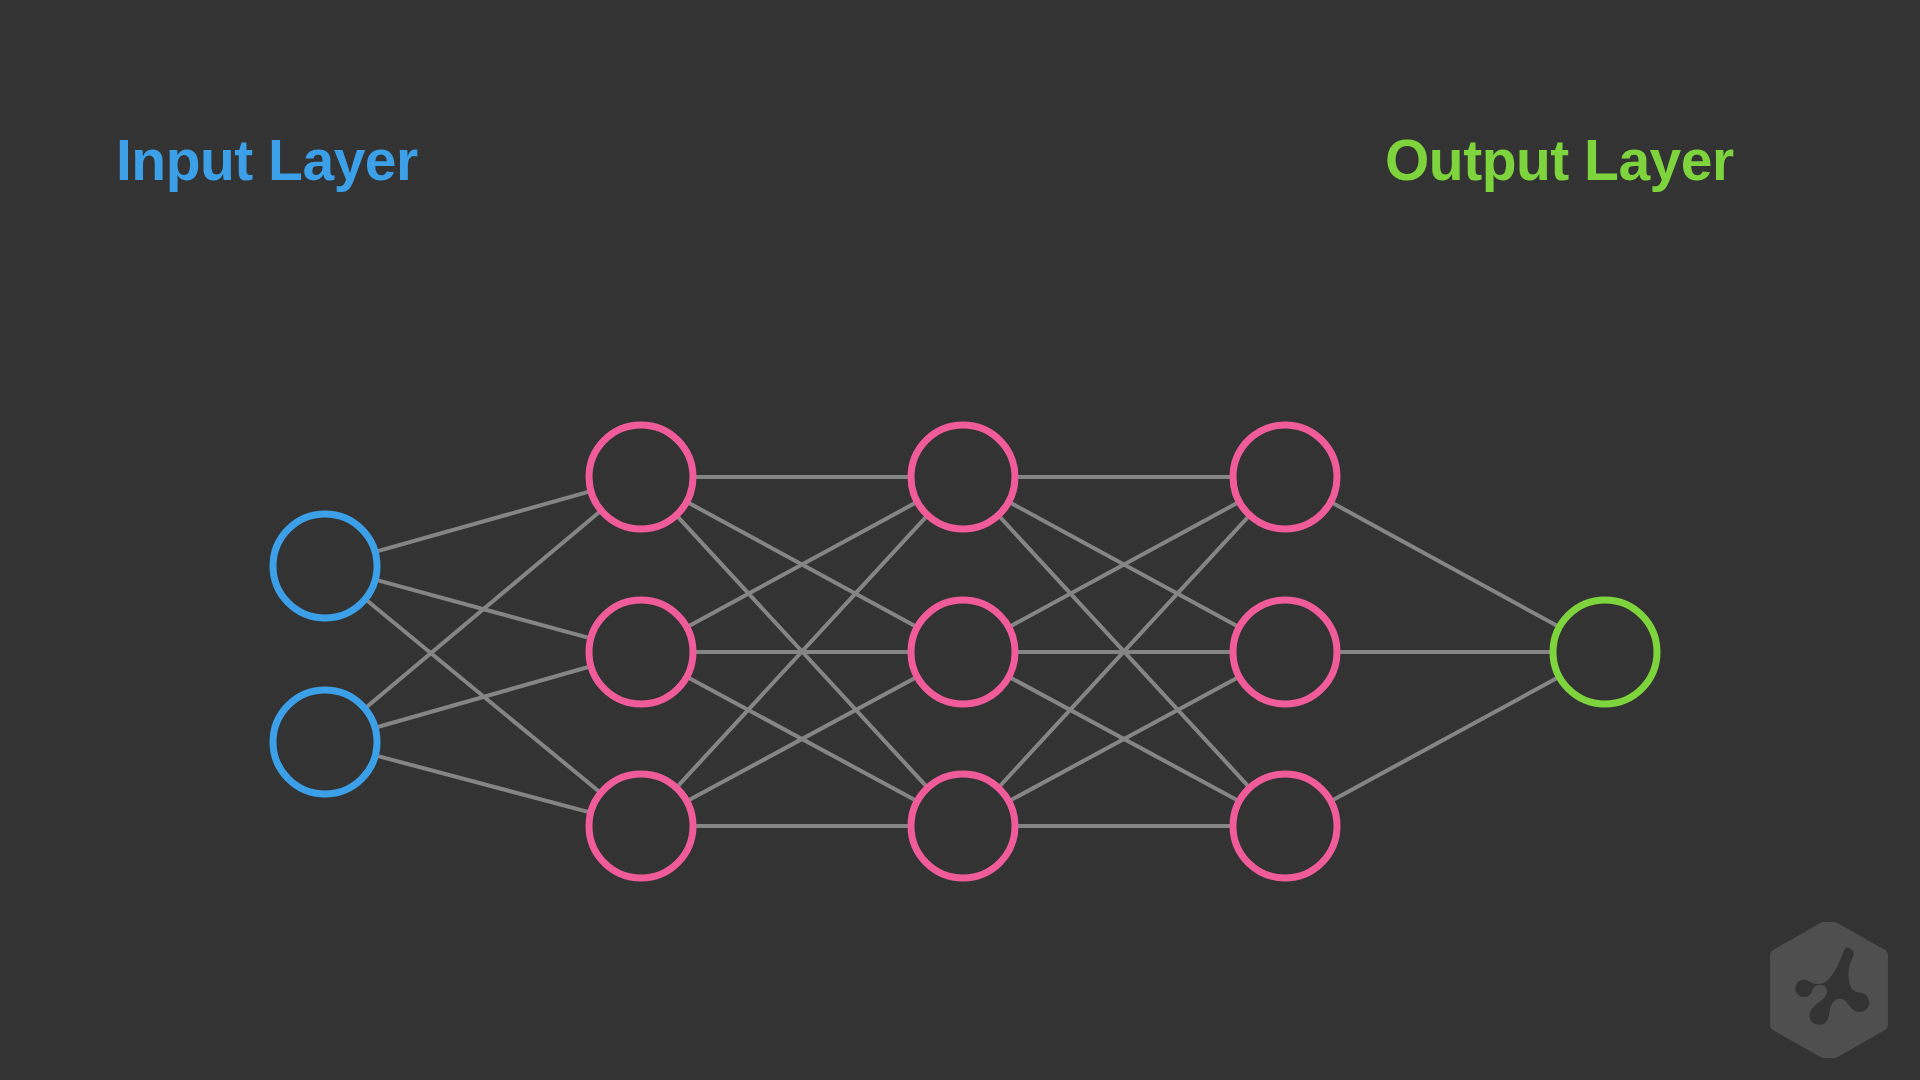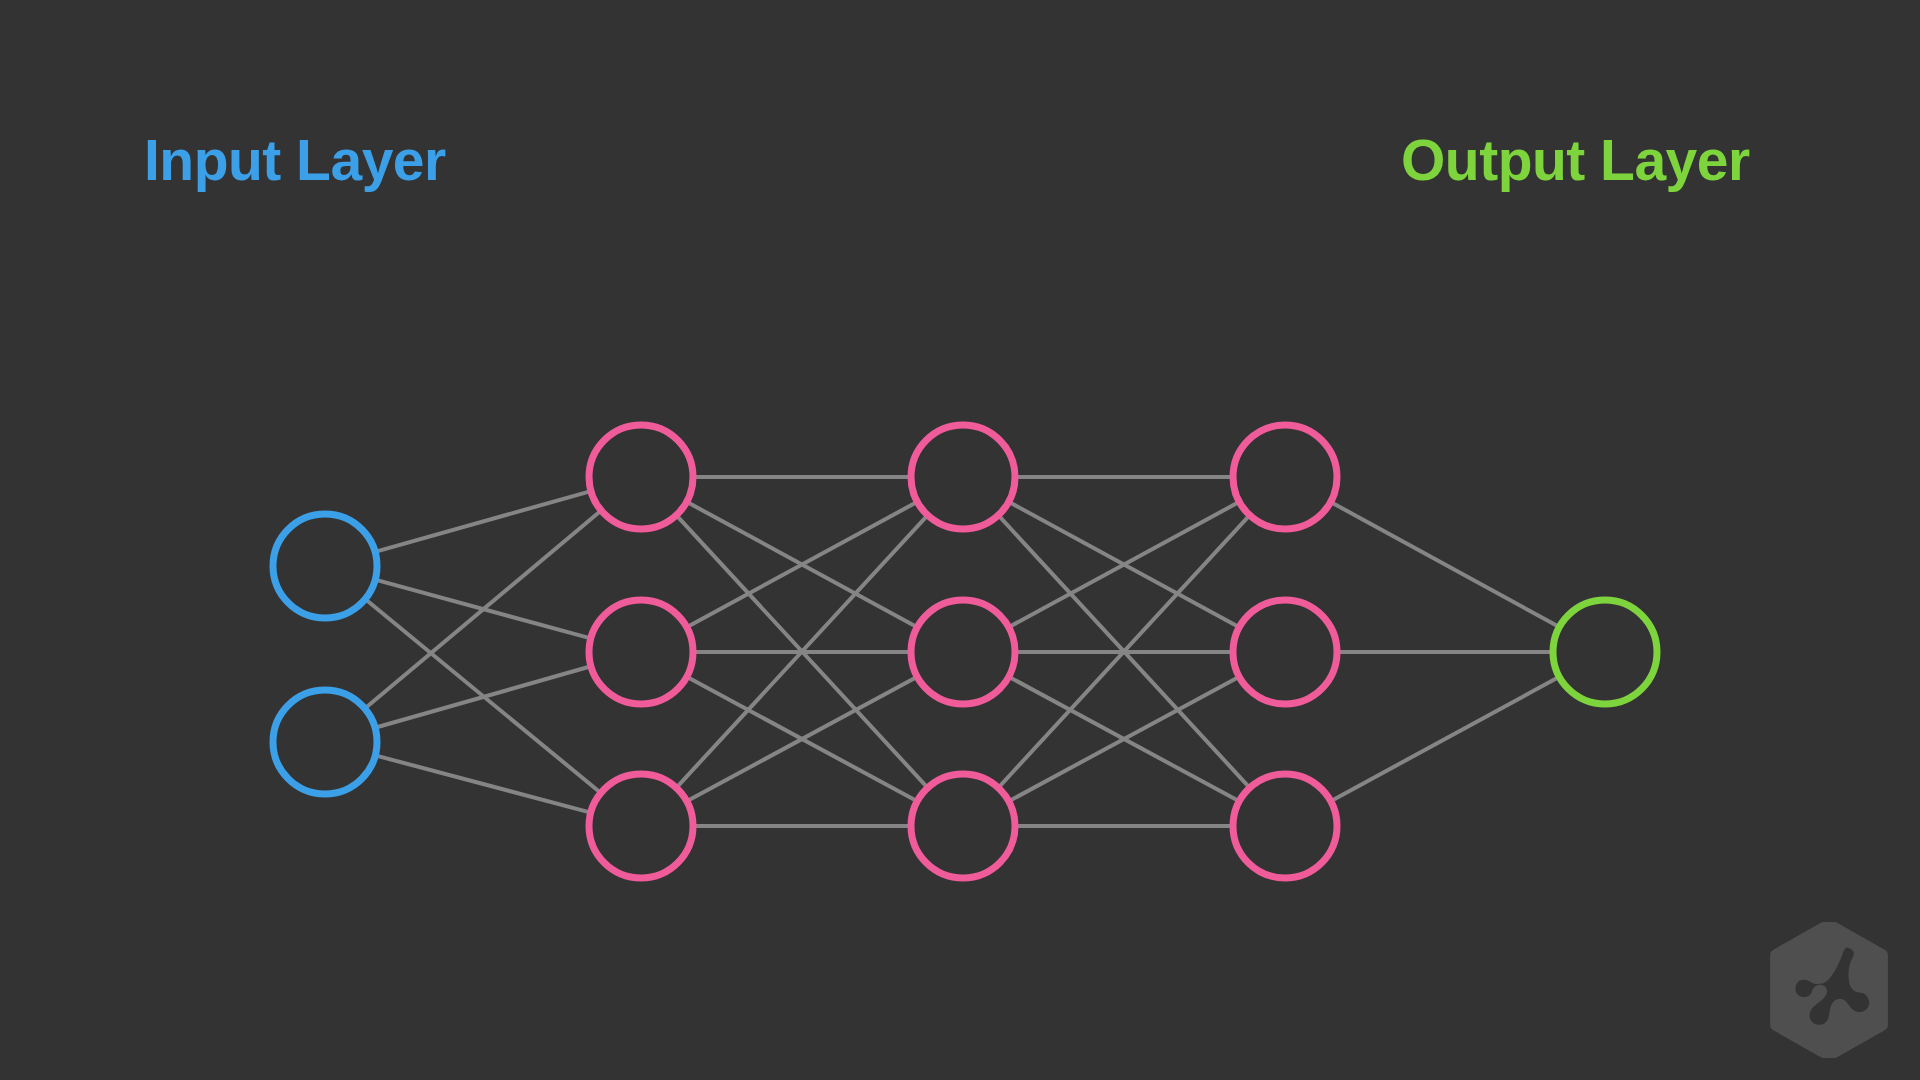--- a/index.html
+++ b/index.html
@@ -32,23 +32,23 @@
   .layer-label {
     position: absolute;
     font-family: "Liberation Sans", sans-serif;
     font-weight: bold;
     font-size: 57px;
     letter-spacing: -0.5px;
     white-space: nowrap;
     line-height: 1;
     -webkit-font-smoothing: antialiased;
   }
-  #label-input  { left: 144px;  top: 132px; text-align: center; }
+  #label-input  { left: 116px;  top: 132px; text-align: center; }
   #label-hidden { left: 693px;  top: 132px; }
-  #label-output { left: 1385px; top: 132px; margin-left: 16px; }
+  #label-output { left: 1385px; top: 132px; }
 
   #watermark {
     position: absolute;
     left: 1768px;
     top: 922px;
     width: 122px;
     height: 136px;
     opacity: 1;
     pointer-events: none;
   }

